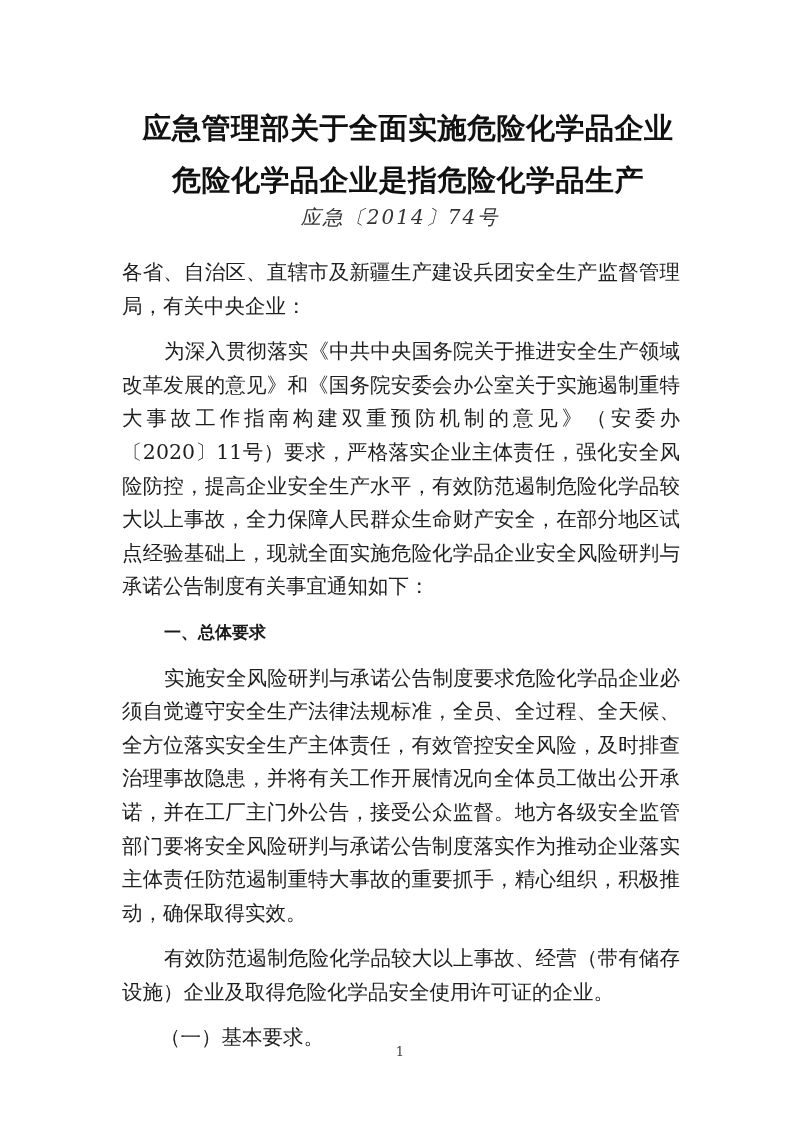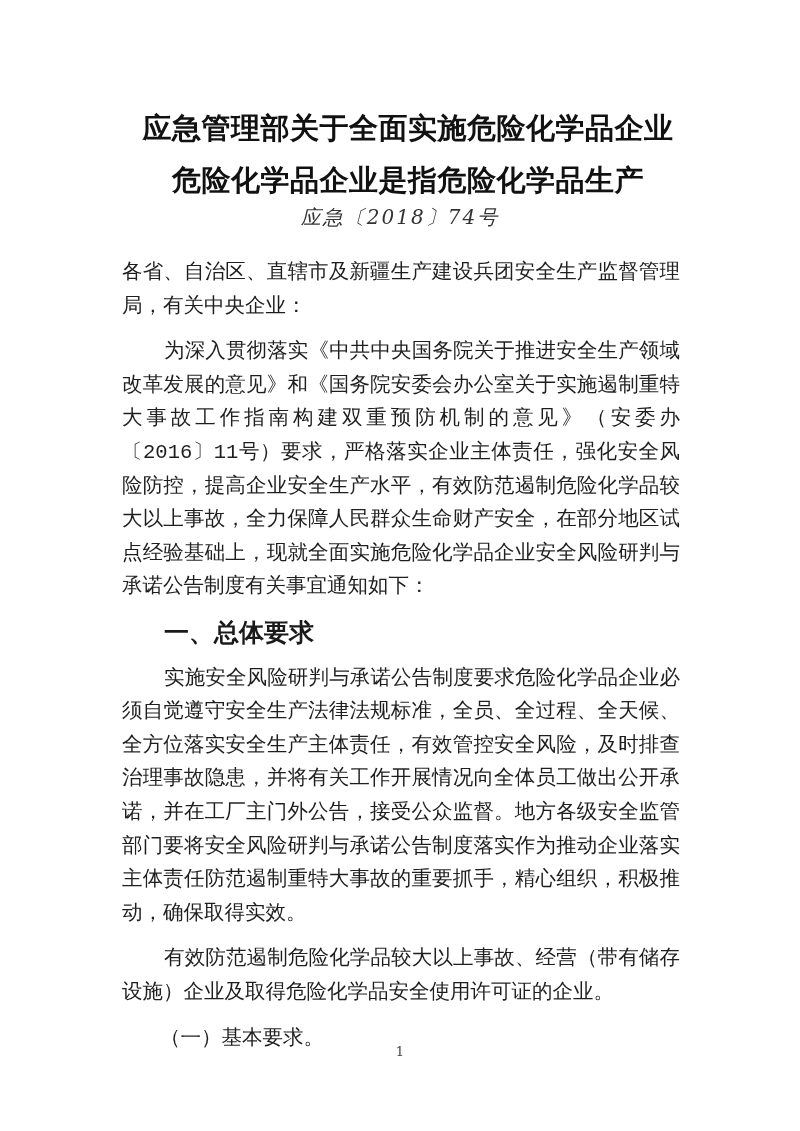--- a/index.html
+++ b/index.html
@@ -56,29 +56,28 @@
       width: 558px;
       top: 256px;
       font-size: 20.5px;
       line-height: 33.6px;
       color: #1e1e1e;
       text-align: justify;
       text-justify: inter-ideograph;
     }
     .para {
       margin: 0 0 12px 0;
-      font-family: Liberation Mono, monospace;
     }
     .indent {
       text-indent: 42px;
     }
     .heading {
       font-family: "DejaVu Sans", "Liberation Sans", sans-serif;
       font-weight: bold;
-      font-size: 25px;
+      font-size: 17px;
       text-indent: 42px;
       margin: 0 0 12px 0;
       color: #1a1a1a;
     }
     .sub-heading {
       text-indent: 38px;
       margin: 0;
     }
     .page-number {
       position: absolute;
@@ -92,26 +91,26 @@
     }
   </style>
 </head>
 <body>
 
 <div class="page">
 
   <div class="title title-1">应急管理部关于全面实施危险化学品企业</div>
   <div class="title title-2">危险化学品企业是指危险化学品生产</div>
 
-  <div class="docno">应急〔2018〕74号</div>
+  <div class="docno">应急〔2014〕74号</div>
 
   <div class="body">
     <p class="para">各省、自治区、直辖市及新疆生产建设兵团安全生产监督管理局，有关中央企业：</p>
 
-    <p class="para indent">为深入贯彻落实《中共中央国务院关于推进安全生产领域改革发展的意见》和《国务院安委会办公室关于实施遏制重特大事故工作指南构建双重预防机制的意见》（安委办〔2016〕11号）要求，严格落实企业主体责任，强化安全风险防控，提高企业安全生产水平，有效防范遏制危险化学品较大以上事故，全力保障人民群众生命财产安全，在部分地区试点经验基础上，现就全面实施危险化学品企业安全风险研判与承诺公告制度有关事宜通知如下：</p>
+    <p class="para indent">为深入贯彻落实《中共中央国务院关于推进安全生产领域改革发展的意见》和《国务院安委会办公室关于实施遏制重特大事故工作指南构建双重预防机制的意见》（安委办〔2020〕11号）要求，严格落实企业主体责任，强化安全风险防控，提高企业安全生产水平，有效防范遏制危险化学品较大以上事故，全力保障人民群众生命财产安全，在部分地区试点经验基础上，现就全面实施危险化学品企业安全风险研判与承诺公告制度有关事宜通知如下：</p>
 
     <p class="heading">一、总体要求</p>
     <p class="para indent">实施安全风险研判与承诺公告制度要求危险化学品企业必须自觉遵守安全生产法律法规标准，全员、全过程、全天候、全方位落实安全生产主体责任，有效管控安全风险，及时排查治理事故隐患，并将有关工作开展情况向全体员工做出公开承诺，并在工厂主门外公告，接受公众监督。地方各级安全监管部门要将安全风险研判与承诺公告制度落实作为推动企业落实主体责任防范遏制重特大事故的重要抓手，精心组织，积极推动，确保取得实效。</p>
 
     <p class="para indent">有效防范遏制危险化学品较大以上事故、经营（带有储存设施）企业及取得危险化学品安全使用许可证的企业。</p>
 
     <p class="sub-heading">（一）基本要求。</p>
   </div>
 
   <div class="page-number">1</div>

